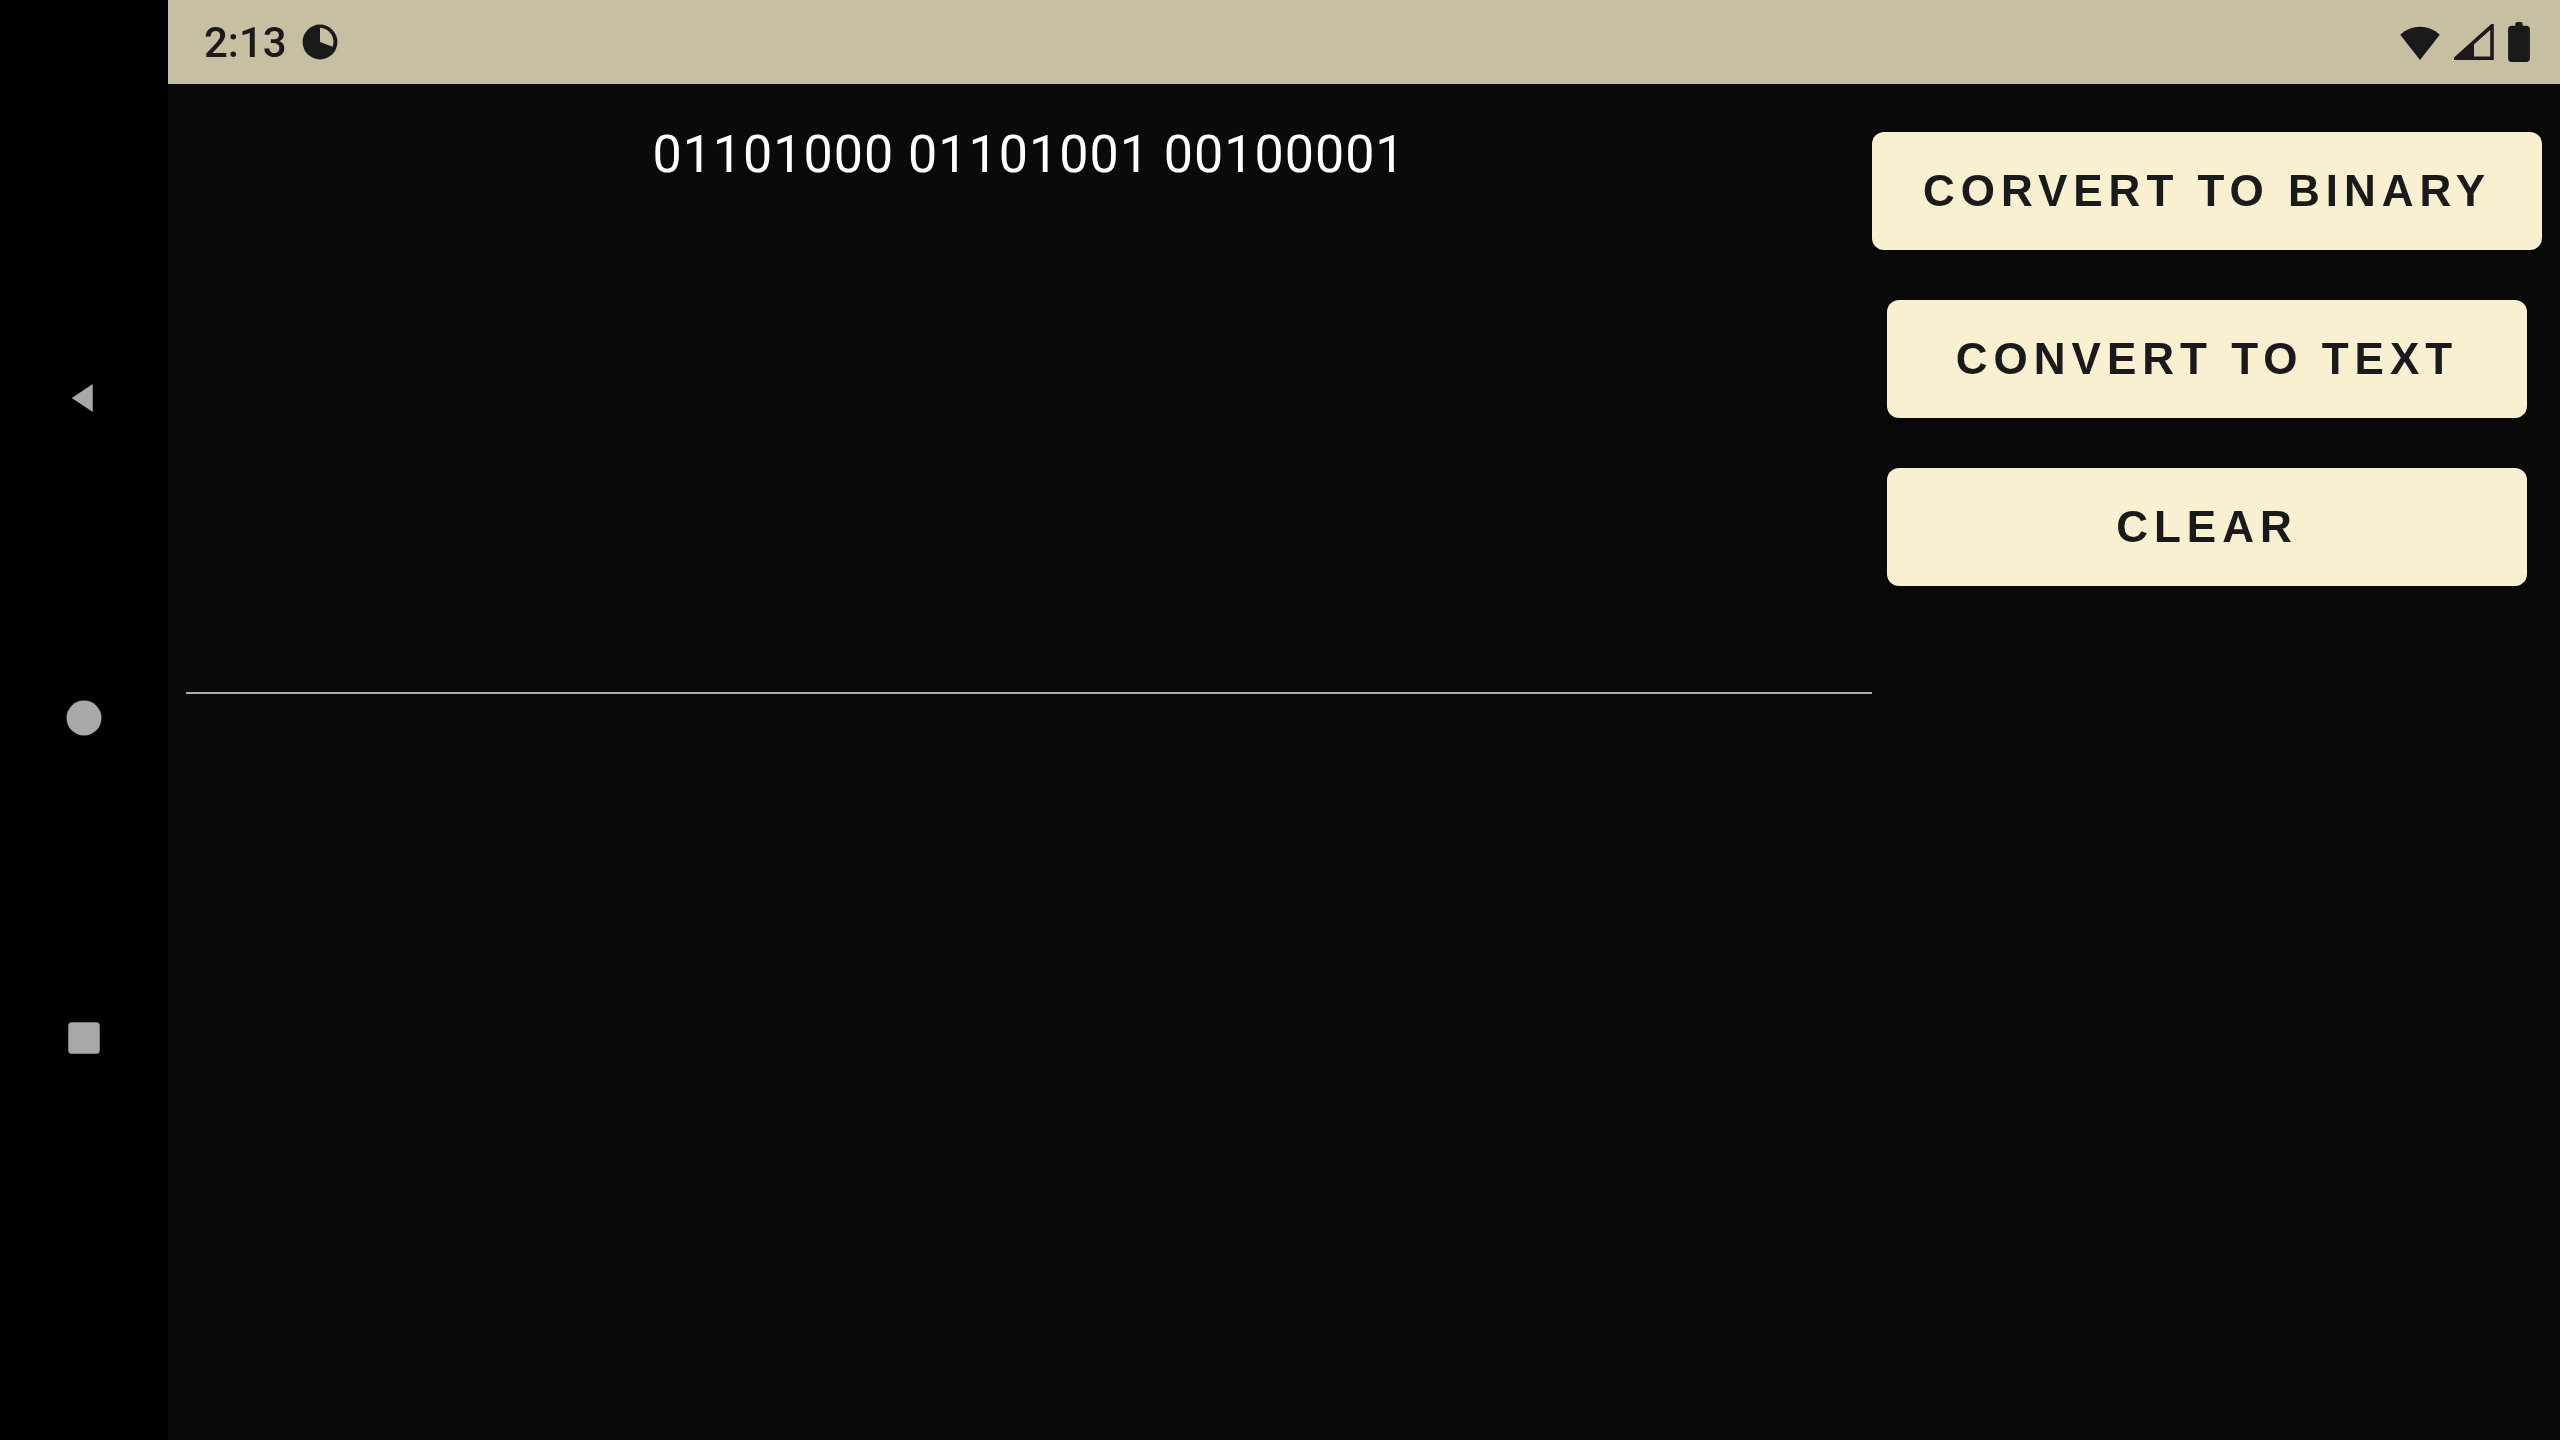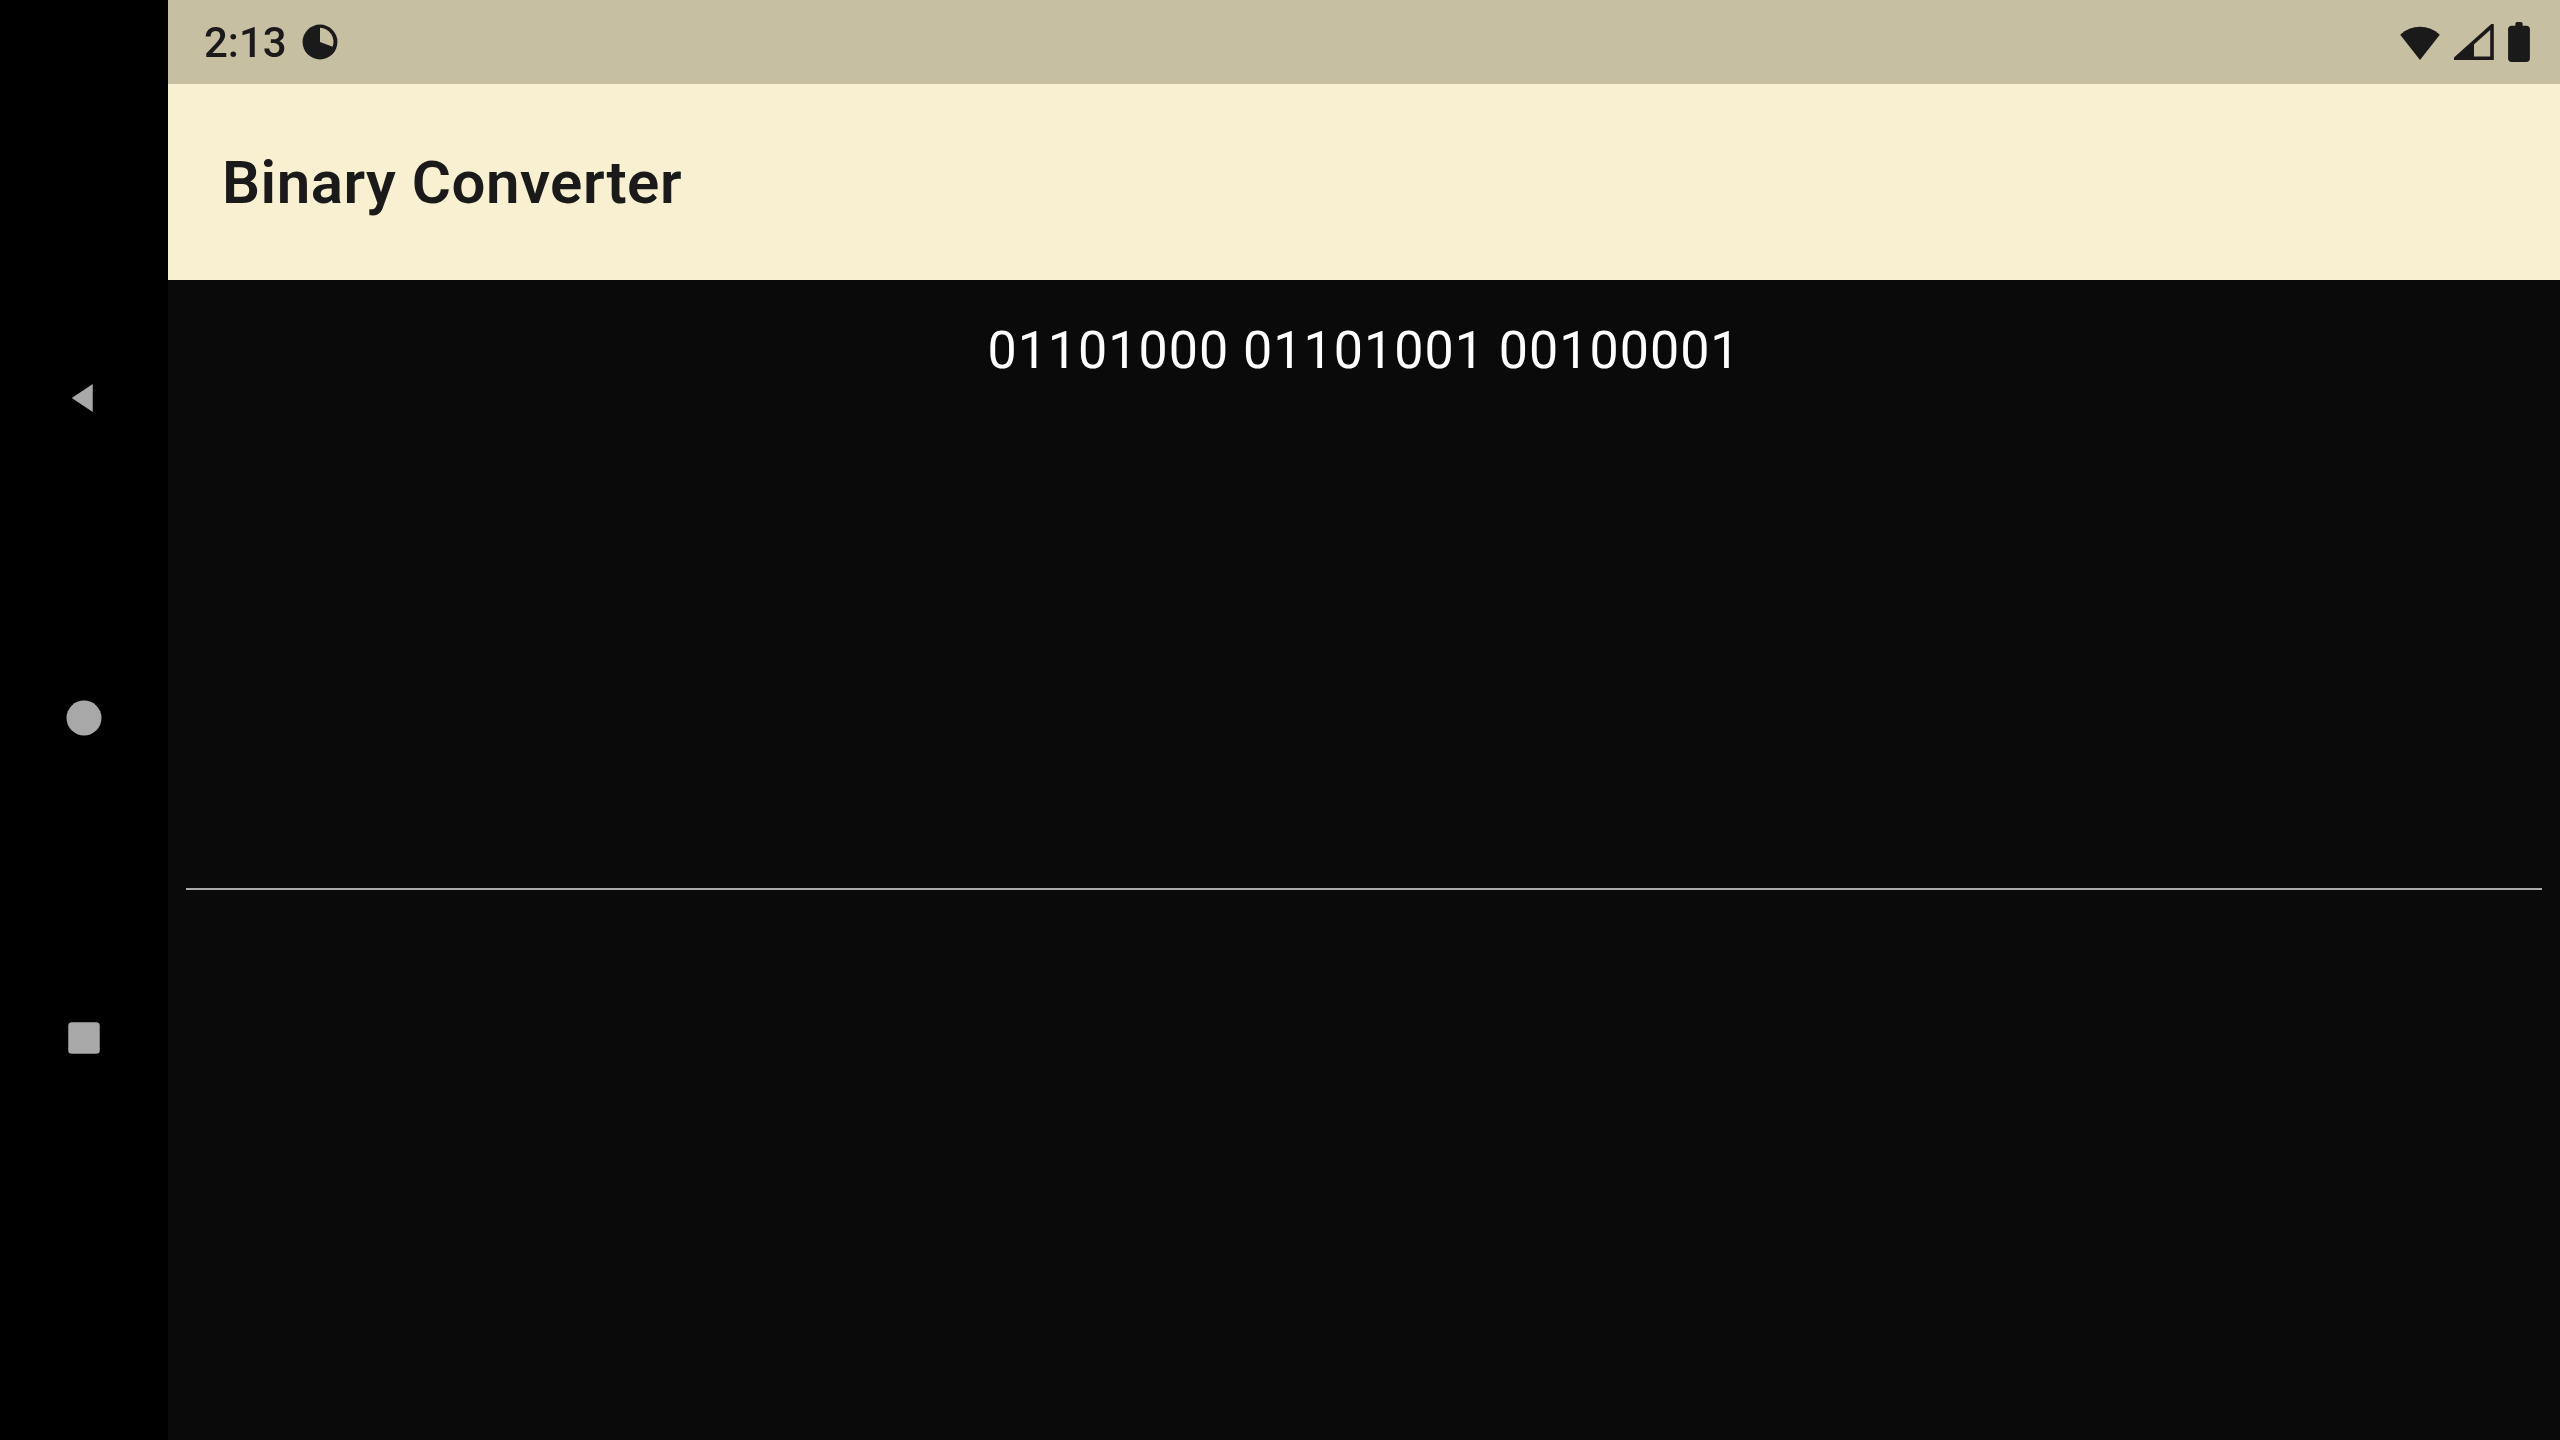--- a/index.html
+++ b/index.html
@@ -185,22 +185,24 @@
         <path d="M1 19 L21 19 L21 1 Z" fill="none" stroke="#1a1a1a" stroke-width="2"></path>
         <path d="M1 19 L11 19 L11 10 Z" fill="#1a1a1a"></path>
       </svg>
       <svg class="status-icon" width="26" height="40" viewBox="0 0 14 22">
         <rect x="1" y="2" width="12" height="20" rx="2"></rect>
         <rect x="5" y="0" width="4" height="3" rx="1"></rect>
       </svg>
     </div>
   </div>
 
-  <div class="app-bar">
-    <h1 class="app-title">Binary Converter</h1>
-  </div>
 
   <div class="content-area">
     <textarea class="input-area" style="">01101000 01101001 00100001</textarea>
 
+    <div class="button-stack">
+      <button class="action-button btn-wide">CORVERT TO BINARY</button>
+      <button class="action-button">CONVERT TO TEXT</button>
+      <button class="action-button">CLEAR</button>
+    </div>
   </div>
 
 </div>
 
 </body></html>

